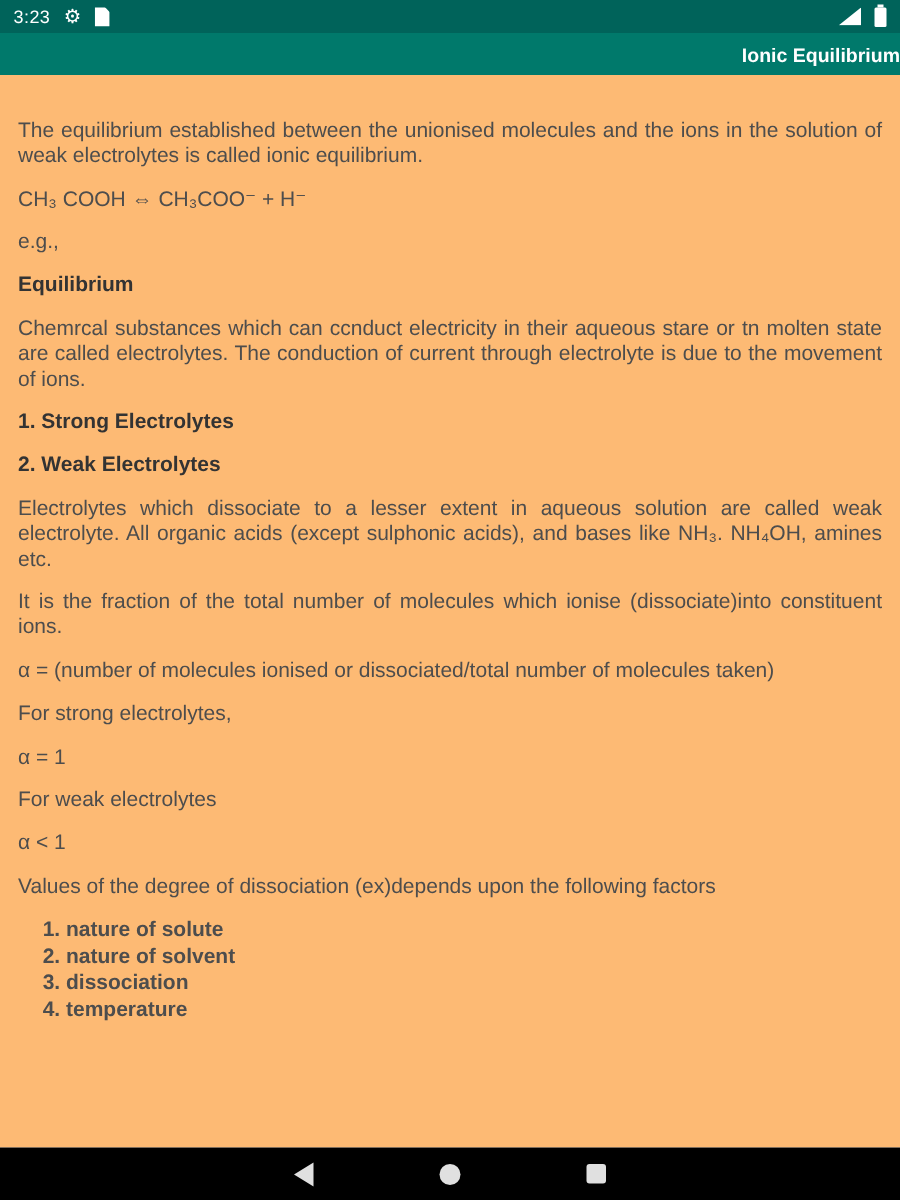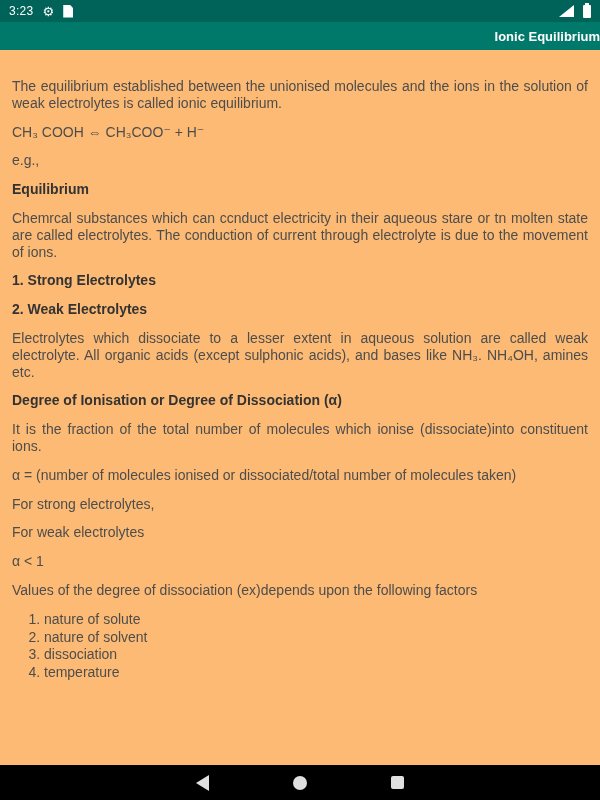--- a/index.html
+++ b/index.html
@@ -45,21 +45,21 @@
     color:var(--body-text,#4d4d4d);
     font-size:14px; line-height:1.2;
   }
   .content p { margin:0 0 12px 0; text-align:justify; }
   .content p.no-just { text-align:left; }
   .content h3 {
     font-size:14px; font-weight:bold; color:var(--heading-text,#333333);
     margin:0 0 12px 0;
   }
   .content ol { margin:0 0 12px 0; padding-left:32px; }
-  .content ol li { margin:0 0 1px 0; }
+  .content ol li { margin:0 0 1px 0;font-weight:bold; }
   
   .nav-bar {
     height:35px; flex:0 0 35px;
     background:var(--nav-bar-bg,#000);
     display:flex; align-items:center; justify-content:center; gap:84px;
   }
   .nav-back {
     width:0; height:0;
     border-top:8px solid transparent; border-bottom:8px solid transparent;
     border-right:13px solid var(--nav-icon,#e0e0e0);
@@ -94,24 +94,24 @@
 
   <div class="content">
     <p>The equilibrium established between the unionised molecules and the ions in the solution of weak electrolytes is called ionic equilibrium.</p>
     <p class="no-just">CH₃ COOH ⇔ CH₃COO⁻ + H⁻</p>
     <p class="no-just">e.g.,</p>
     <h3>Equilibrium</h3>
     <p>Chemrcal substances which can ccnduct electricity in their aqueous stare or tn molten state are called electrolytes. The conduction of current through electrolyte is due to the movement of ions.</p>
     <h3>1. Strong Electrolytes</h3>
     <h3>2. Weak Electrolytes</h3>
     <p>Electrolytes which dissociate to a lesser extent in aqueous solution are called weak electrolyte. All organic acids (except sulphonic acids), and bases like NH₃. NH₄OH, amines etc.</p>
-    <h3>Degree of Ionisation or Degree of Dissociation (α)</h3>
     <p>It is the fraction of the total number of molecules which ionise (dissociate)into constituent ions.</p>
     <p>α = (number of molecules ionised or dissociated/total number of molecules taken)</p>
     <p class="no-just">For strong electrolytes,</p>
+    <p class="no-just">α = 1</p>
     <p class="no-just">For weak electrolytes</p>
     <p class="no-just">α &lt; 1</p>
     <p>Values of the degree of dissociation (ex)depends upon the following factors</p>
     <ol>
       <li>nature of solute</li>
       <li>nature of solvent</li>
       <li>dissociation</li>
       <li>temperature</li>
     </ol>
 

